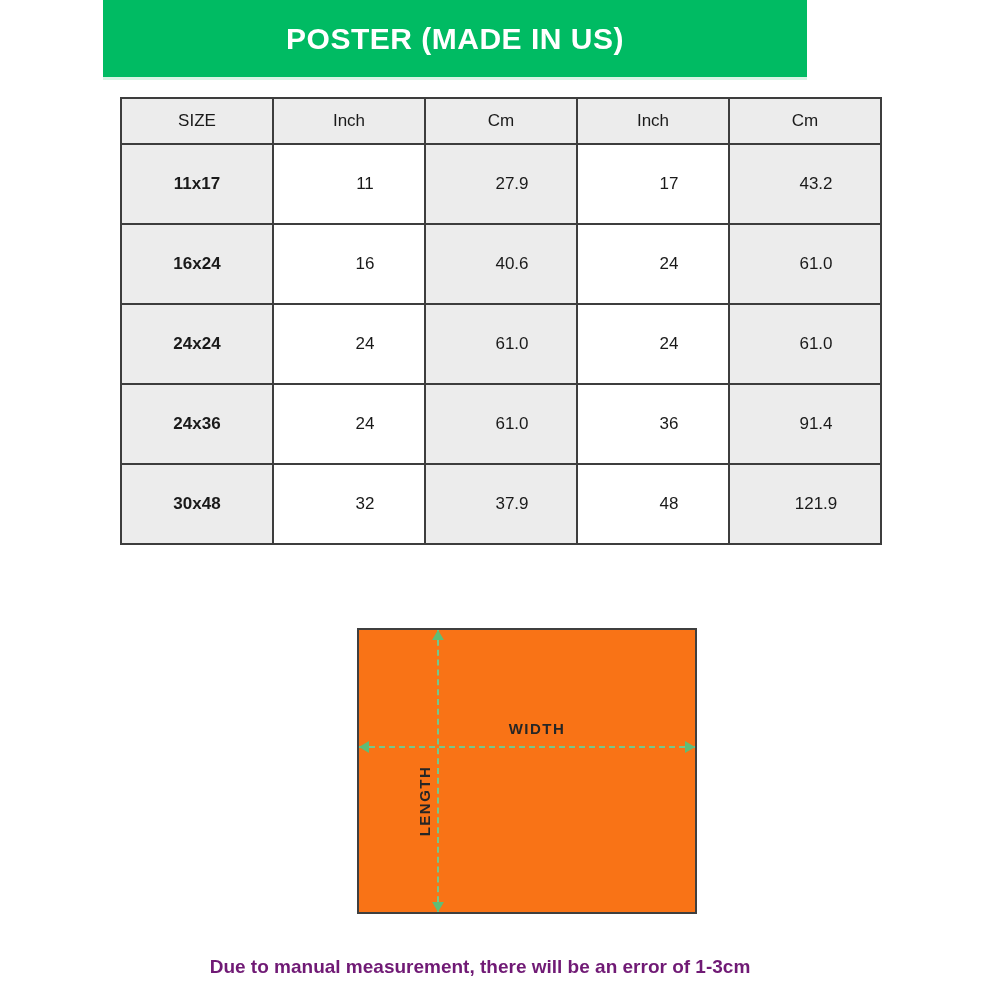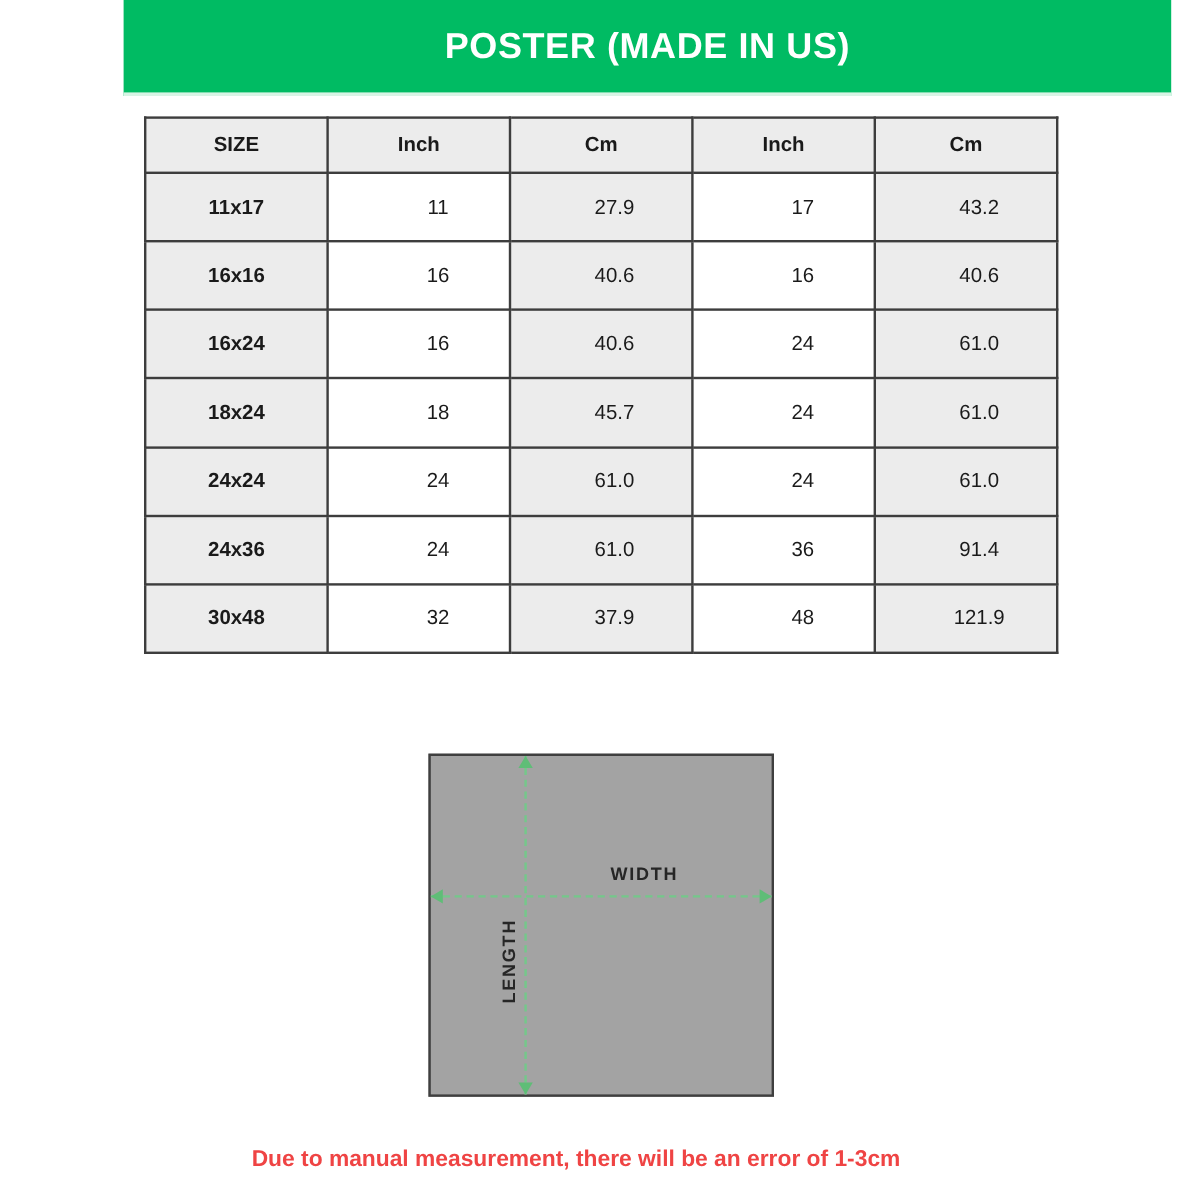--- a/index.html
+++ b/index.html
@@ -1,45 +1,45 @@
 <!DOCTYPE html>
 <html><head>
 <meta charset="utf-8">
 <style>
   * { margin: 0; padding: 0; box-sizing: border-box; }
   html, body { width: 1000px; height: 1000px; background: #ffffff; }
   body { font-family: "Liberation Sans", sans-serif; position: relative; overflow: hidden; }
 
   .banner {
-    position: absolute; left: 103px; top: 0; width: 873px; height: 80px;
+    position: absolute; left: 103px; top: 0; width: 704px; height: 80px;
     background: #00bb63;
     display: flex; align-items: center; justify-content: center;
     border-bottom: 3px solid #d8f4e5;
   }
   .banner h1 {
     color: #ffffff; font-size: 30px; font-weight: bold; letter-spacing: 0.5px;
   }
 
   table.size-table {
     position: absolute; left: 120px; top: 97px; width: 762px; height: 448px;
     border-collapse: collapse; table-layout: fixed;
   }
   .size-table th, .size-table td {
     border: 2px solid #3d3d3d;
     text-align: center; vertical-align: middle;
     font-size: 17px; color: #1a1a1a;
   }
-  .size-table th { height: 46px; background: #ececec; font-weight: bold; }
+  .size-table th { height: 46px; background: #ececec; font-weight: normal; }
   .size-table td.col-size { background: #ececec; font-weight: bold; margin-top: 31px; }
   .size-table td.col-inch { background: #ffffff; font-weight: normal; padding-left: 32px; }
   .size-table td.col-cm   { background: #ececec; font-weight: normal; padding-left: 22px; }
 
   .diagram {
-    position: absolute; left: 357px; top: 628px; width: 288px; height: 286px;
-    border: 2px solid #3f3f3f; background: #a3a3a3;
+    position: absolute; left: 357px; top: 628px; width: 340px; height: 286px;
+    border: 2px solid #3f3f3f; background: #f97316;
   }
   .vline {
     position: absolute; left: 78px; top: 0; bottom: 0; width: 0;
     border-left: 2px dashed #74c88a;
   }
   .hline {
     position: absolute; top: 116px; left: 0; right: 0; height: 0;
     border-top: 2px dashed #74c88a;
   }
   .arrow { position: absolute; width: 0; height: 0; }
@@ -70,21 +70,21 @@
   }
   .length-label {
     position: absolute; left: 27px; top: 161px; width: 80px; height: 20px;
     text-align: center; font-size: 15px; font-weight: bold;
     letter-spacing: 1.5px; color: #262626;
     transform: rotate(-90deg);
   }
 
   .footnote {
     position: absolute; left: 0; top: 956px; width: 960px;
-    text-align: center; font-size: 19px; font-weight: bold; color: #ef4444;
+    text-align: center; font-size: 19px; font-weight: bold; color: #701a75;
   }
 </style>
 </head>
 <body>
 
 <div class="banner">
   <h1>POSTER (MADE IN US)</h1>
 </div>
 
 <table class="size-table">
@@ -99,37 +99,23 @@
   </thead>
   <tbody>
     <tr>
       <td class="col-size">11x17</td>
       <td class="col-inch">11</td>
       <td class="col-cm">27.9</td>
       <td class="col-inch">17</td>
       <td class="col-cm">43.2</td>
     </tr>
     <tr>
-      <td class="col-size">16x16</td>
-      <td class="col-inch">16</td>
-      <td class="col-cm">40.6</td>
-      <td class="col-inch">16</td>
-      <td class="col-cm">40.6</td>
-    </tr>
-    <tr>
       <td class="col-size">16x24</td>
       <td class="col-inch">16</td>
       <td class="col-cm">40.6</td>
-      <td class="col-inch">24</td>
-      <td class="col-cm">61.0</td>
-    </tr>
-    <tr>
-      <td class="col-size">18x24</td>
-      <td class="col-inch">18</td>
-      <td class="col-cm">45.7</td>
       <td class="col-inch">24</td>
       <td class="col-cm">61.0</td>
     </tr>
     <tr>
       <td class="col-size">24x24</td>
       <td class="col-inch">24</td>
       <td class="col-cm">61.0</td>
       <td class="col-inch">24</td>
       <td class="col-cm">61.0</td>
     </tr>

